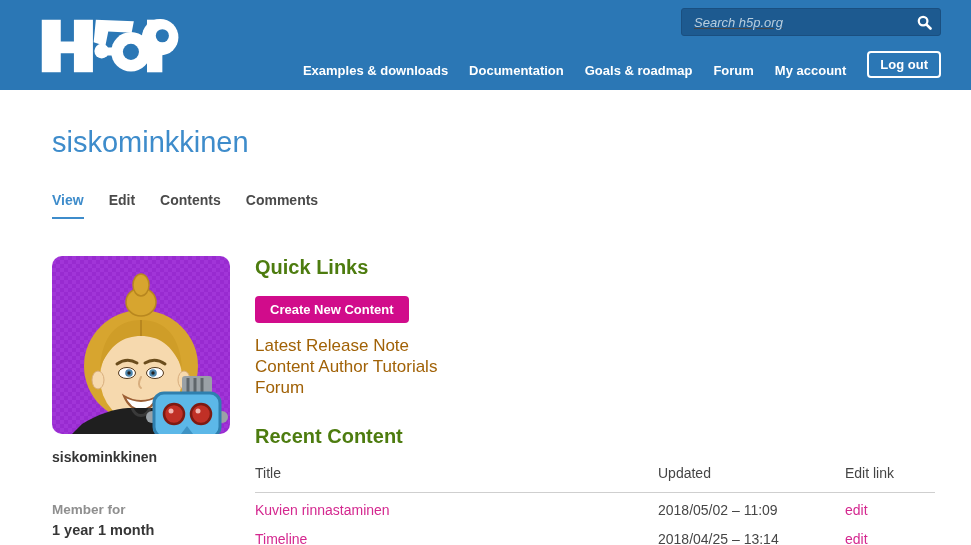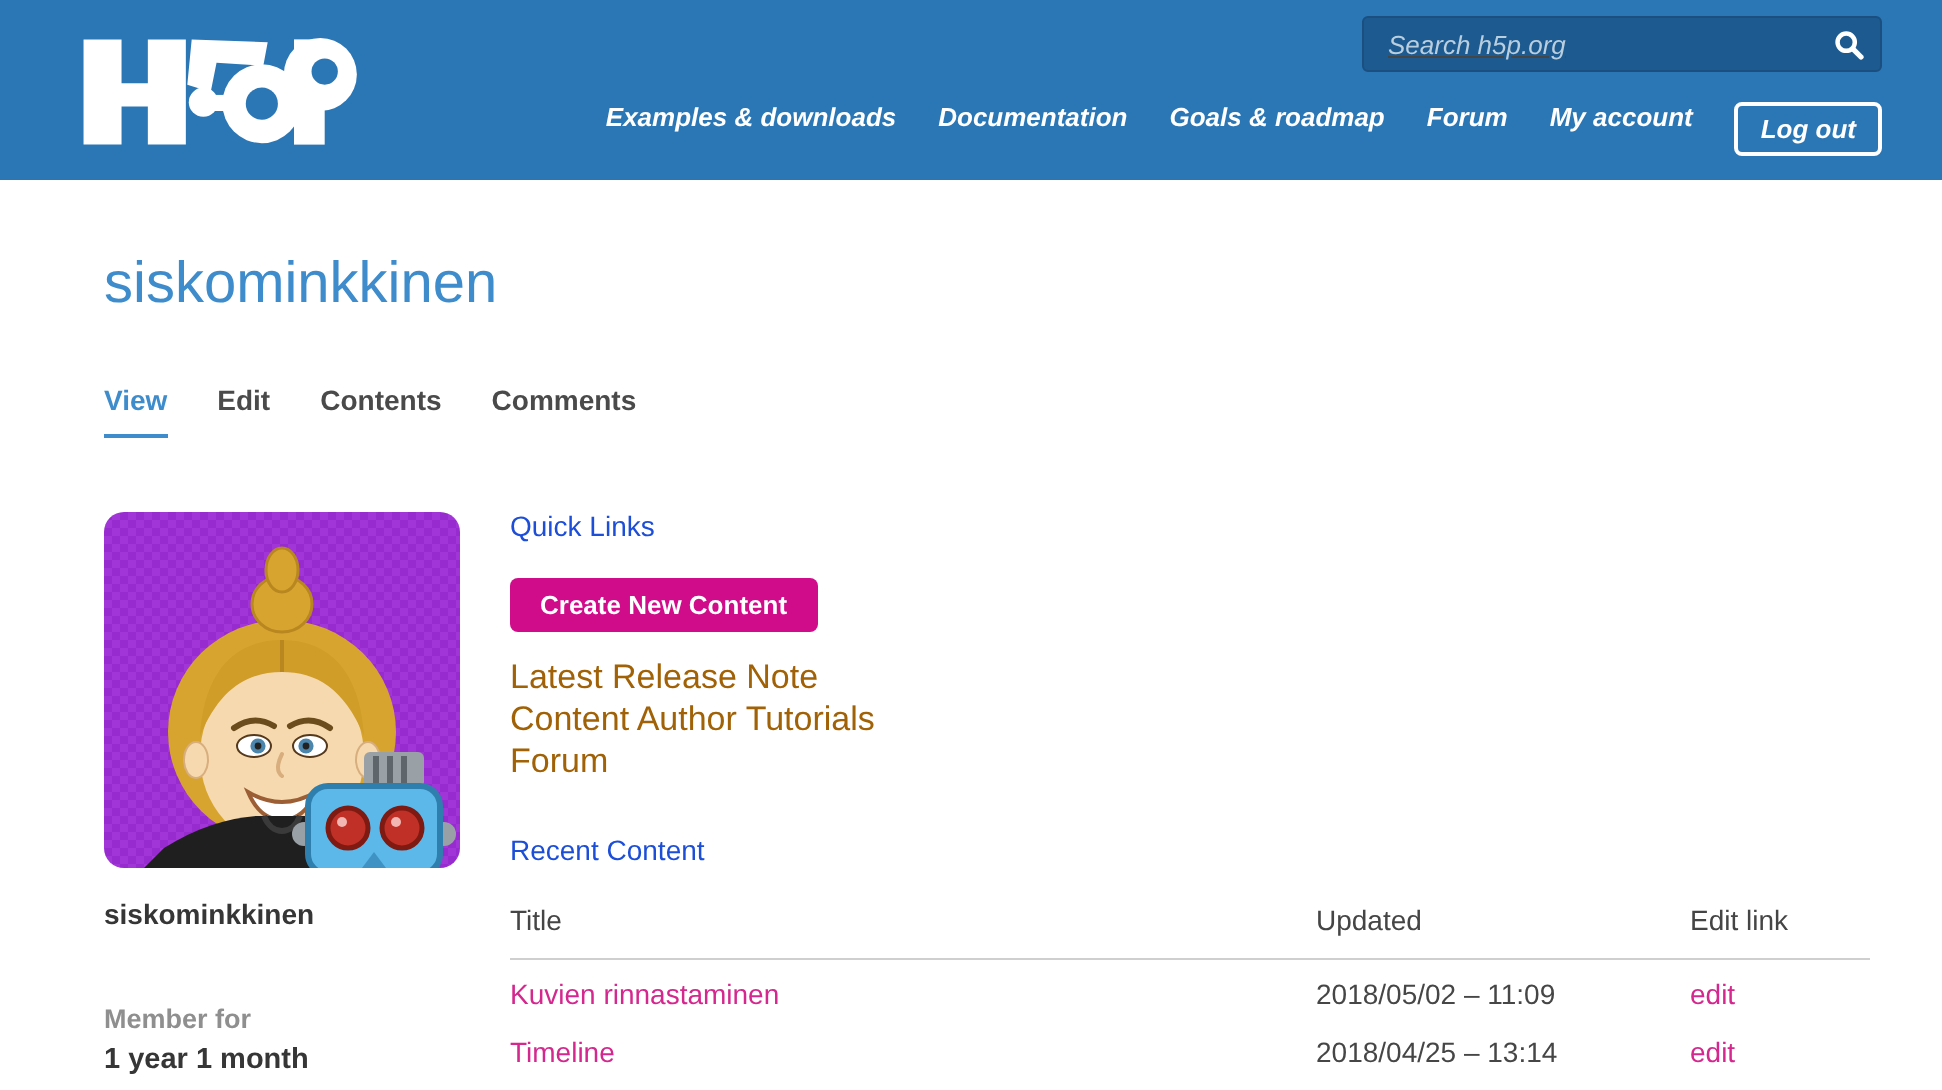--- a/index.html
+++ b/index.html
@@ -63,23 +63,22 @@
     display: flex;
     align-items: center;
     justify-content: center;
     cursor: pointer;
   }
   .main-nav {
     position: absolute;
     right: 30px;
     top: 51px;
     display: flex;
-    align-items: flex-start;
+    align-items: flex-end;
     gap: 21px;
-    font-style: italic;
   }
   .main-nav a {
     color: #ffffff;
     font-size: 13px;
     font-weight: 700;
     text-decoration: none;
     cursor: pointer;
     white-space: nowrap;
   }
   .main-nav a.logout {
@@ -141,23 +140,23 @@
   }
   .member-value {
     margin-top: 5px;
     font-size: 14.5px;
     font-weight: 700;
     color: #363636;
   }
 
   .right-col { flex: 1; min-width: 0; }
   .section-heading {
-    font-size: 14px;
-    font-weight: 400;
-    color: #1d4ed8;
+    font-size: 20px;
+    font-weight: 700;
+    color: #4d7c0f;
     line-height: 1.1;
   }
   .create-btn {
     display: inline-block;
     margin-top: 18px;
     background: #d10c8b;
     color: #ffffff;
     border: none;
     border-radius: 4px;
     font-family: "Liberation Sans", sans-serif;

